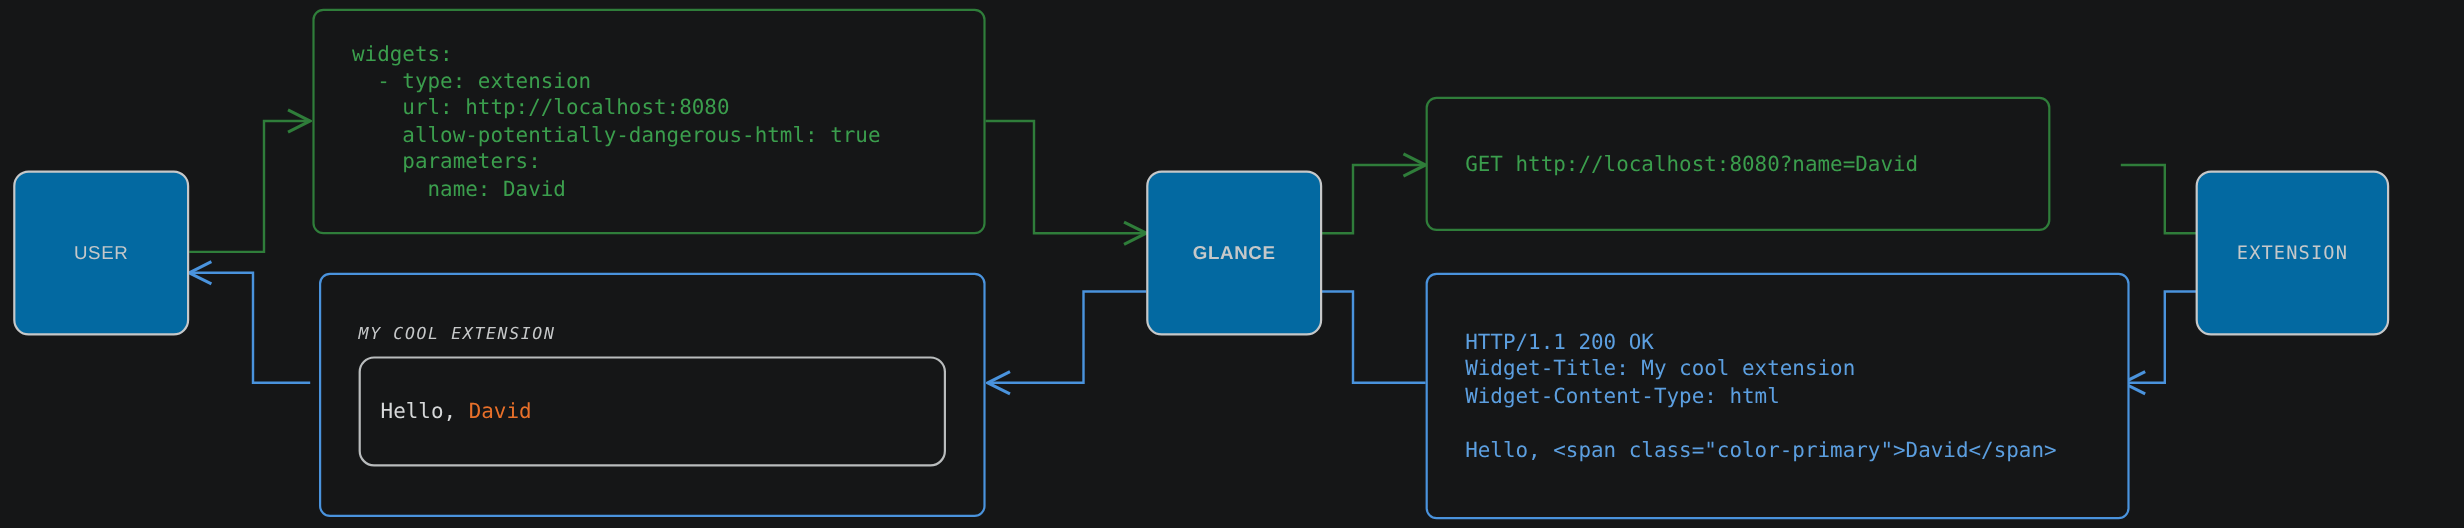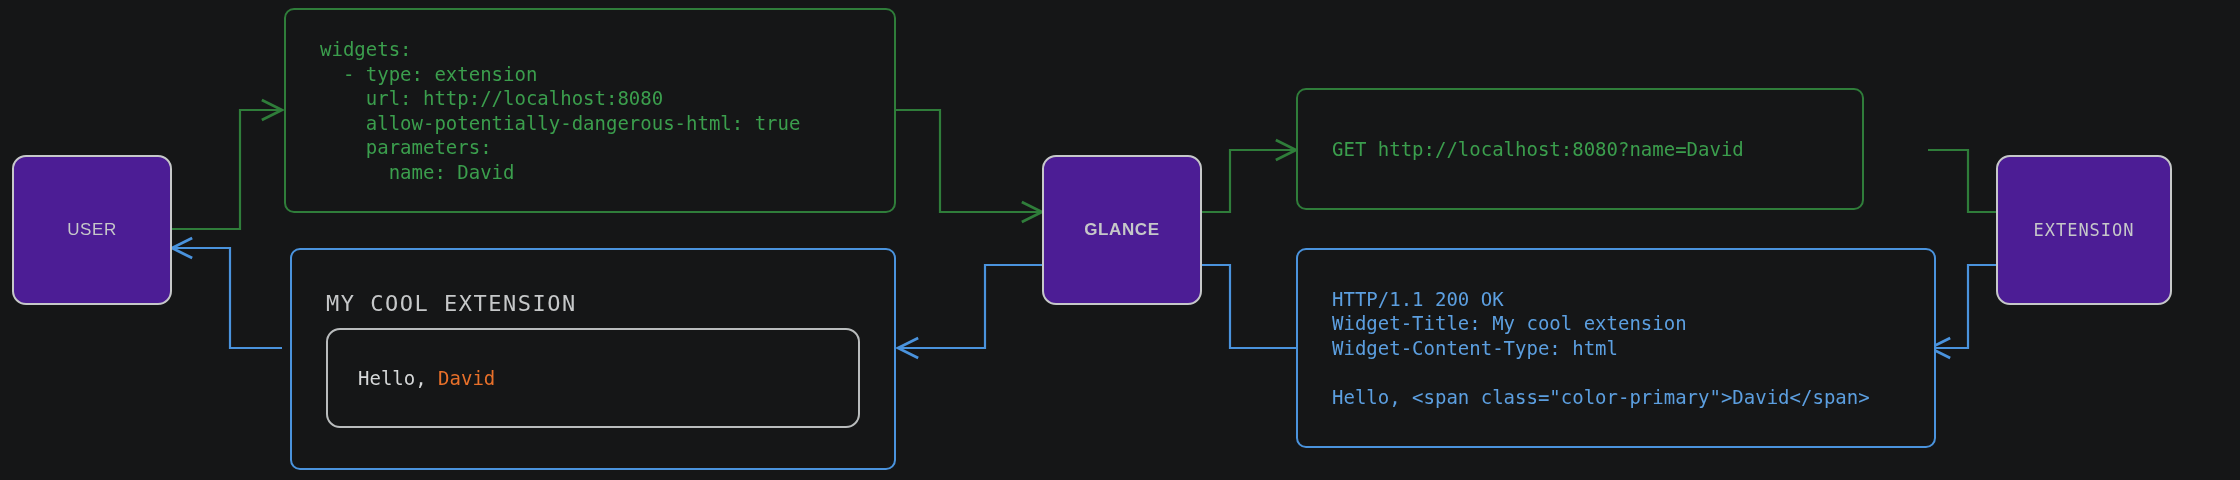--- a/index.html
+++ b/index.html
@@ -21,21 +21,21 @@
     height: 480px;
   }
   .node {
     position: absolute;
     box-sizing: border-box;
     border: 2px solid #c6c8c9;
     border-radius: 14px;
     display: flex;
     align-items: center;
     justify-content: center;
-    background: #4c1d95;
+    background: #0369a1;
   }
   .node-label {
     color: #c6c8c9;
     font-size: 17px;
     letter-spacing: 0.6px;
     white-space: nowrap;
   }
   .box {
     position: absolute;
     box-sizing: border-box;
@@ -54,39 +54,40 @@
     white-space: pre;
     margin: 0;
   }
   .code.green { color: #3b9e4d; }
   .code.blue  { color: #5c9fe0; }
   .pad-left { padding-left: 34px; }
 
   
   .widget-title {
     font-family: "DejaVu Sans Mono", monospace;
-    font-size: 22px;
+    font-size: 15px;
     color: #c6c8c9;
     letter-spacing: 1.5px;
     margin: 0 0 12px 34px;
+    font-style: italic;
   }
   .widget-card {
     box-sizing: border-box;
     margin: 0 34px 0 34px;
     border: 2px solid #b9bcbd;
     border-radius: 14px;
     height: 100px;
     display: flex;
     align-items: center;
   }
   .widget-card-text {
     font-family: "DejaVu Sans Mono", monospace;
     font-size: 19px;
     color: #d6d8d9;
-    padding-left: 30px;
+    padding-left: 18px;
     white-space: pre;
   }
   .accent { color: #e8702a; }
 </style>
 </head>
 <body>
 
 <svg id="canvas" viewBox="0 0 2240 480" xmlns="http://www.w3.org/2000/svg">
   <defs>
     <marker id="arrow-green" viewBox="0 0 12 12" refX="11" refY="6" markerWidth="11" markerHeight="11" orient="auto-start-reverse">
@@ -133,21 +134,21 @@
     url: http://localhost:8080
     allow-potentially-dangerous-html: true
     parameters:
       name: David</pre>
 </div>
 
 <div class="box green" style="left:1296px; top:88px; width:568px; height:122px;">
   <pre class="code green pad-left">GET http://localhost:8080?name=David</pre>
 </div>
 
-<div class="box blue" style="left:1296px; top:248px; width:640px; height:200px;">
+<div class="box blue" style="left:1296px; top:248px; width:640px; height:224px;">
   <pre class="code blue pad-left">HTTP/1.1 200 OK
 Widget-Title: My cool extension
 Widget-Content-Type: html
 
 Hello, &lt;span class="color-primary"&gt;David&lt;/span&gt;</pre>
 </div>
 
 <div class="box blue" style="left:290px; top:248px; width:606px; height:222px;">
   <div class="widget-title">MY COOL EXTENSION</div>
   <div class="widget-card">

